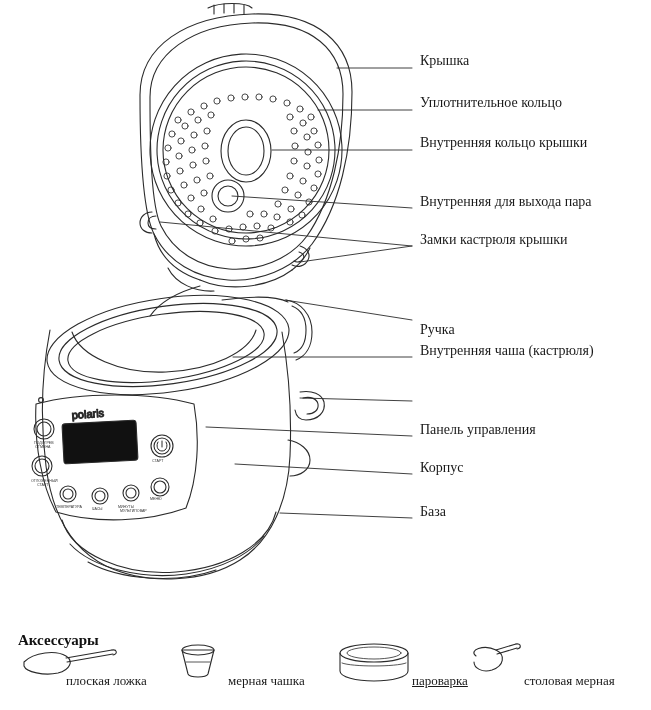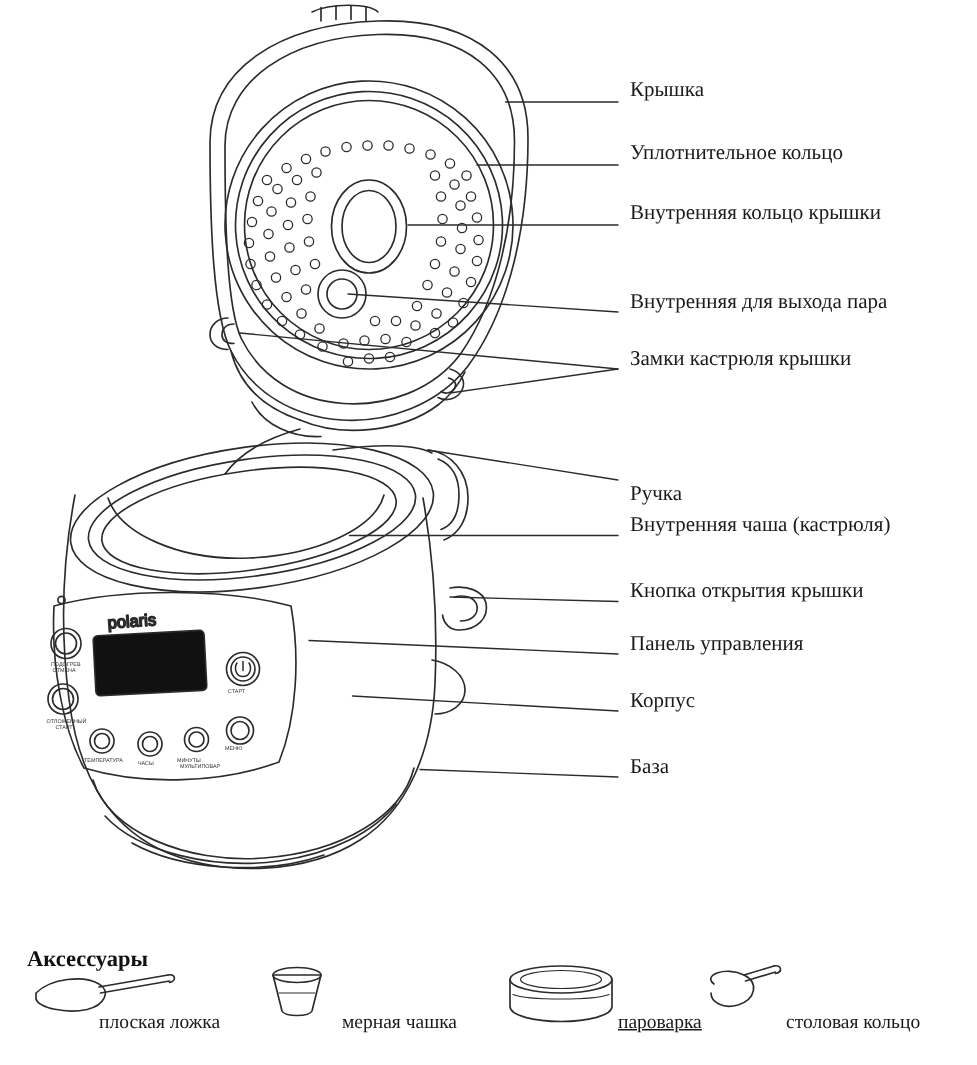--- a/index.html
+++ b/index.html
@@ -296,25 +296,24 @@
     </g>
   </svg>
 
   <div class="callout-label" style="left:420px; top:53px;">Крышка</div>
   <div class="callout-label" style="left:420px; top:95px;">Уплотнительное кольцо</div>
   <div class="callout-label" style="left:420px; top:135px;">Внутренняя кольцо крышки</div>
   <div class="callout-label" style="left:420px; top:194px;">Внутренняя для выхода пара</div>
   <div class="callout-label" style="left:420px; top:232px;">Замки кастрюля крышки</div>
   <div class="callout-label" style="left:420px; top:306px;margin-top:16px;">Ручка</div>
   <div class="callout-label" style="left:420px; top:343px;">Внутренняя чаша (кастрюля)</div>
-  <div class="callout-label" style="left:420px; top:387px;">Кнопка открытия крышки</div>
   <div class="callout-label" style="left:420px; top:422px;">Панель управления</div>
   <div class="callout-label" style="left:420px; top:460px;">Корпус</div>
   <div class="callout-label" style="left:420px; top:504px;">База</div>
 
   <div class="acc-title">Аксессуары</div>
 
   <div class="acc-label" style="left:66px; top:673px;">плоская ложка</div>
   <div class="acc-label" style="left:228px; top:673px;">мерная чашка</div>
   <div class="acc-label" style="left:412px; top:673px;text-decoration:underline;">пароварка</div>
-  <div class="acc-label" style="left:524px; top:673px;">столовая кольцо</div>
+  <div class="acc-label" style="left:524px; top:673px;">столовая мерная</div>
 
 </div>
 
 </body></html>

